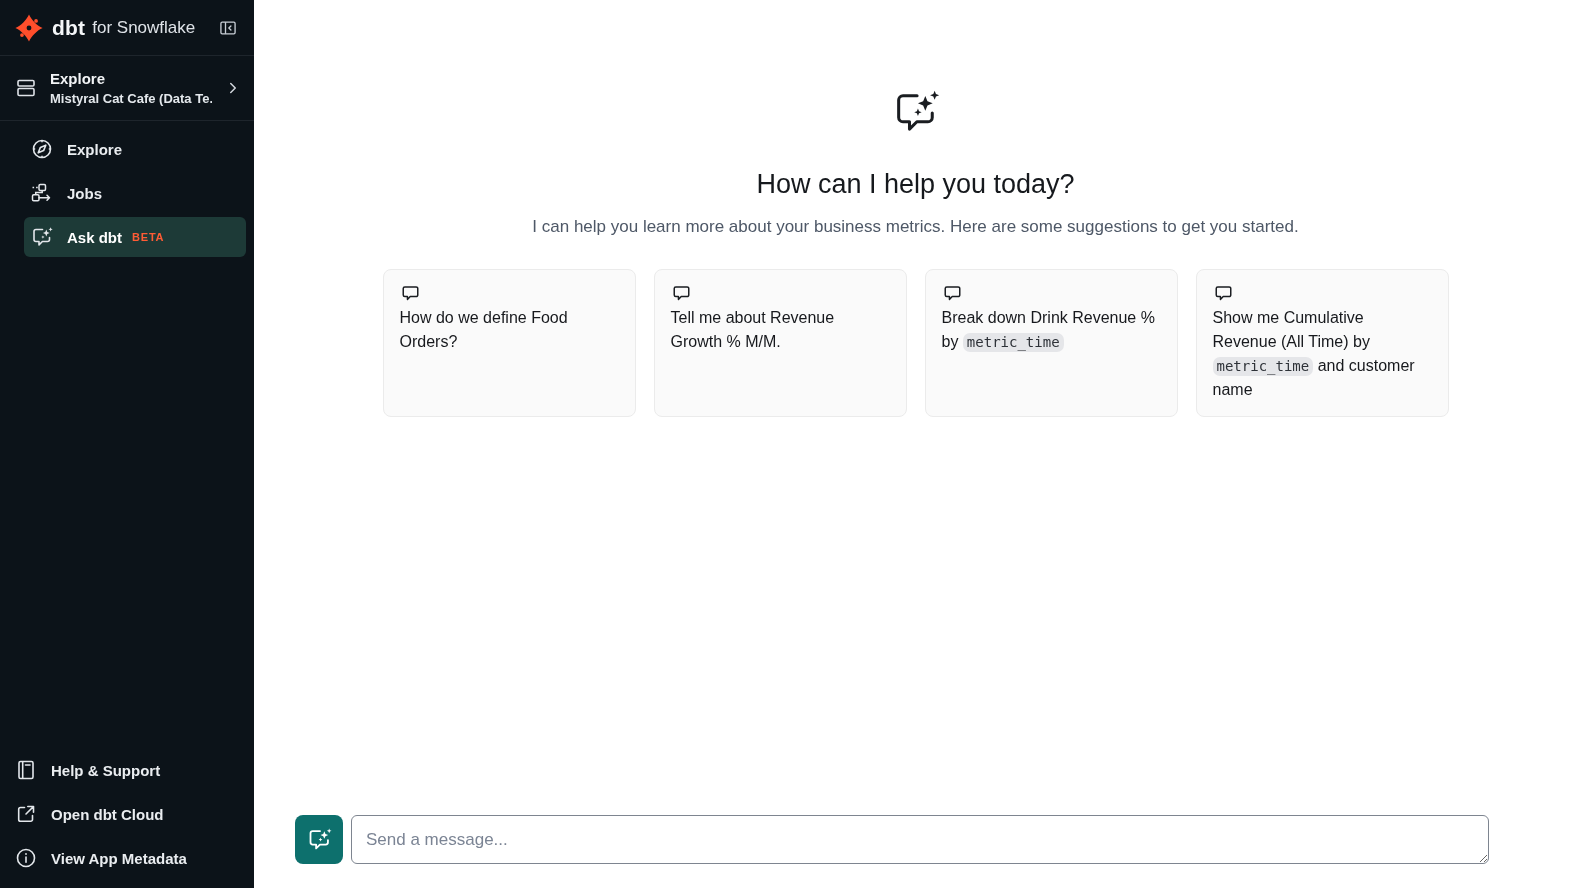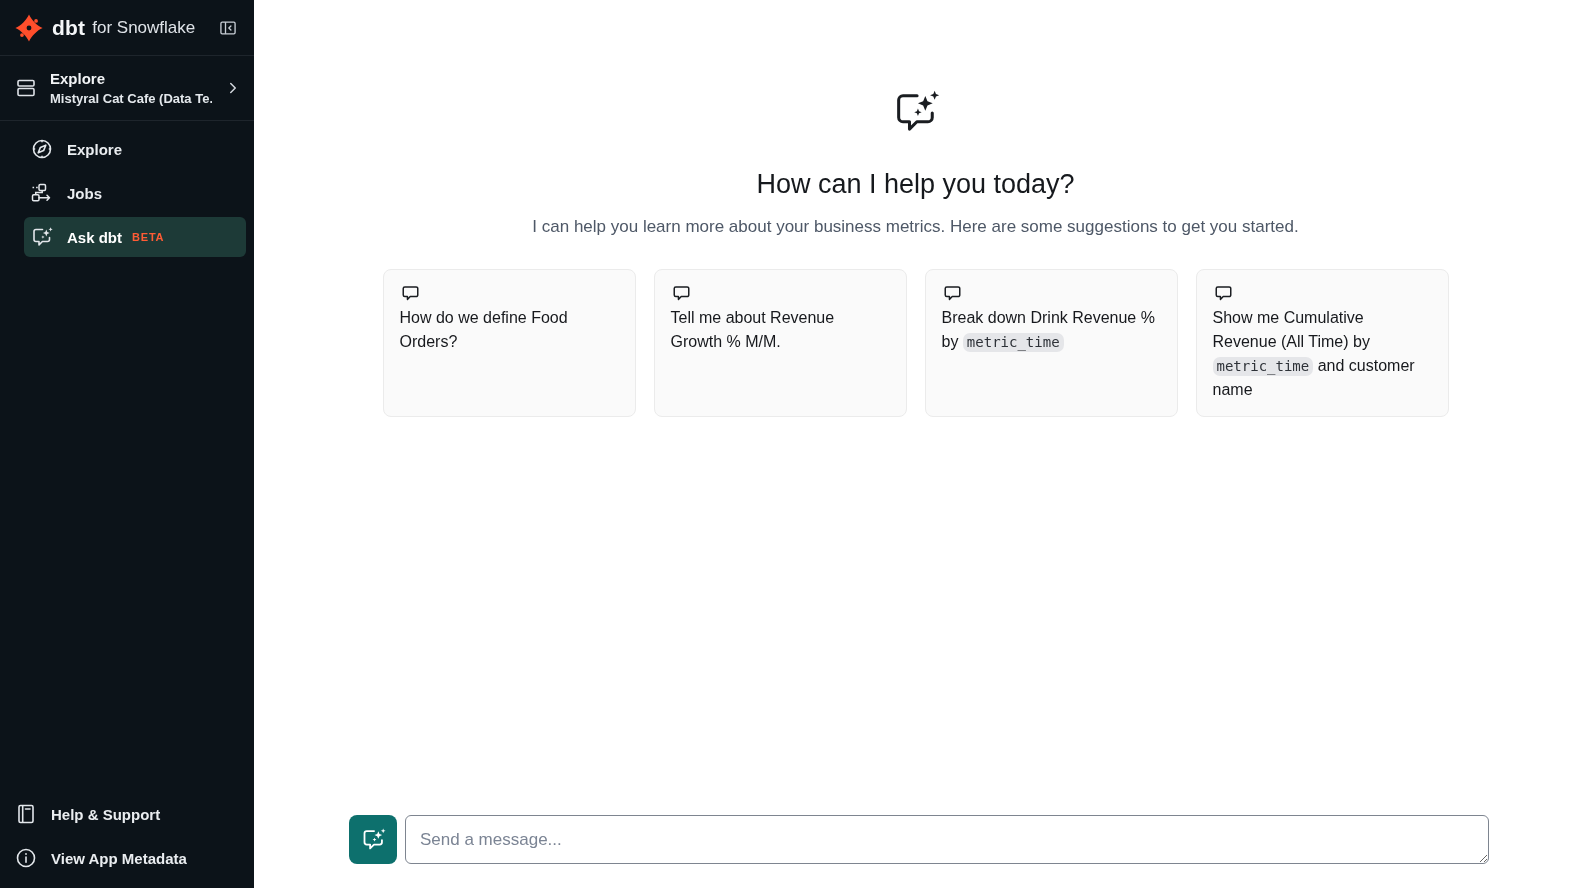--- a/index.html
+++ b/index.html
@@ -88,21 +88,21 @@
     font-family:"DejaVu Sans Mono","Liberation Mono",monospace;
     font-size:14px;
     background:#E5E6E9;
     color:#2E3238;
     padding:1px 4px 2px 4px;
     border-radius:7px;
   }
 
   .composer {
     position:absolute; left:0; right:0; bottom:24px;
-    padding-left:95px; padding-right:88px;
+    padding-left:41px; padding-right:88px;
     display:flex; align-items:flex-end; gap:8px;
   }
   .new-chat-btn {
     width:48px; height:49px; flex:0 0 auto;
     background:#0D706D; border:none; border-radius:8px;
     display:flex; align-items:center; justify-content:center;
     color:#FFFFFF; cursor:pointer;
   }
   .new-chat-btn svg { width:27px; height:27px; }
   .composer textarea {
@@ -186,20 +186,27 @@
     <div class="nav-item">
       <svg viewBox="0 0 24 24" fill="none" stroke="currentColor" stroke-width="1.6">
         <rect x="5" y="3.5" width="14" height="17" rx="1.5"></rect>
         <path d="M8.7 3.5 V20.5"></path>
         <path d="M11.5 7 H16" stroke-linecap="round"></path>
       </svg>
       <span class="lbl">Help &amp; Support</span>
     </div>
     <div class="nav-item">
       <svg viewBox="0 0 24 24" fill="none" stroke="currentColor" stroke-width="1.6">
+        <path d="M10.5 5.5 H6.5 a1.8 1.8 0 0 0 -1.8 1.8 v10.2 a1.8 1.8 0 0 0 1.8 1.8 h10.2 a1.8 1.8 0 0 0 1.8 -1.8 V13.5" stroke-linecap="round"></path>
+        <path d="M13.8 4.5 H19.5 V10.2 M19.5 4.5 L12 12" stroke-linecap="round" stroke-linejoin="round"></path>
+      </svg>
+      <span class="lbl">Open dbt Cloud</span>
+    </div>
+    <div class="nav-item">
+      <svg viewBox="0 0 24 24" fill="none" stroke="currentColor" stroke-width="1.6">
         <circle cx="12" cy="12" r="8.5"></circle>
         <path d="M12 11 V16.2" stroke-linecap="round"></path>
         <circle cx="12" cy="8" r="0.9" fill="currentColor" stroke="none"></circle>
       </svg>
       <span class="lbl">View App Metadata</span>
     </div>
   </div>
 </aside>
 
 <main class="main">

